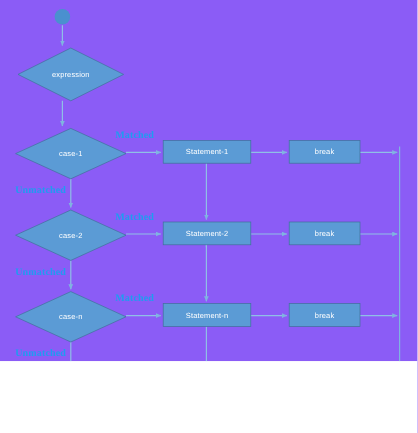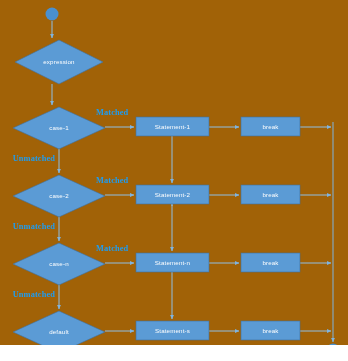--- a/index.html
+++ b/index.html
@@ -7,22 +7,22 @@
     margin: 0;
     padding: 0;
     background: #ffffff;
   }
   body {
     font-family: "Liberation Sans", sans-serif;
   }
   #flow-root {
     position: relative;
     width: 348px;
-    height: 345px;
-    background: #a16207;
+    height: 301px;
+    background: #8b5cf6;
     overflow: hidden;
   }
   #flow-svg {
     position: absolute;
     top: 0;
     left: 0;
     width: 348px;
     height: 361px;
     display: block;
   }

